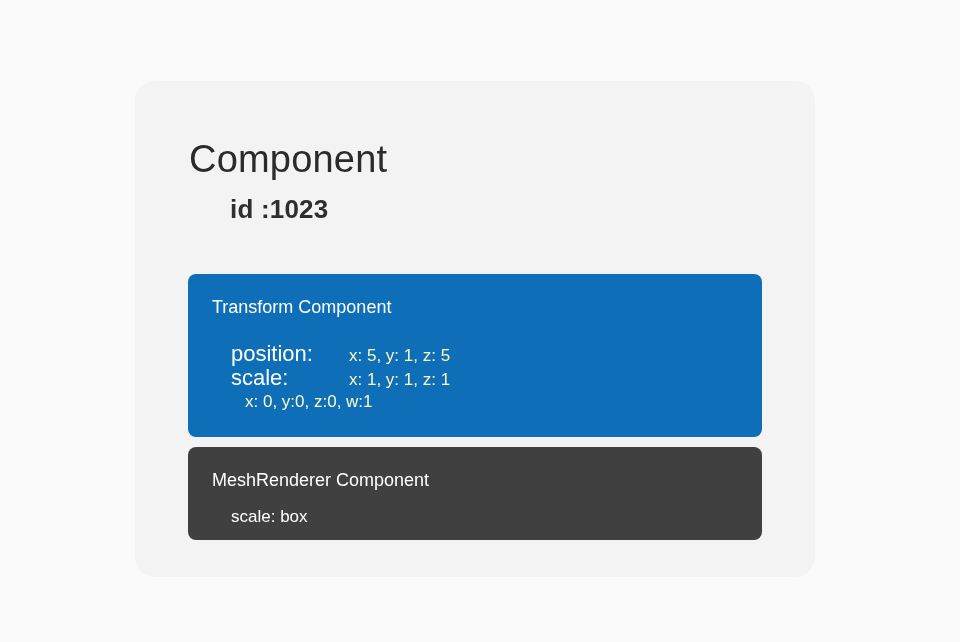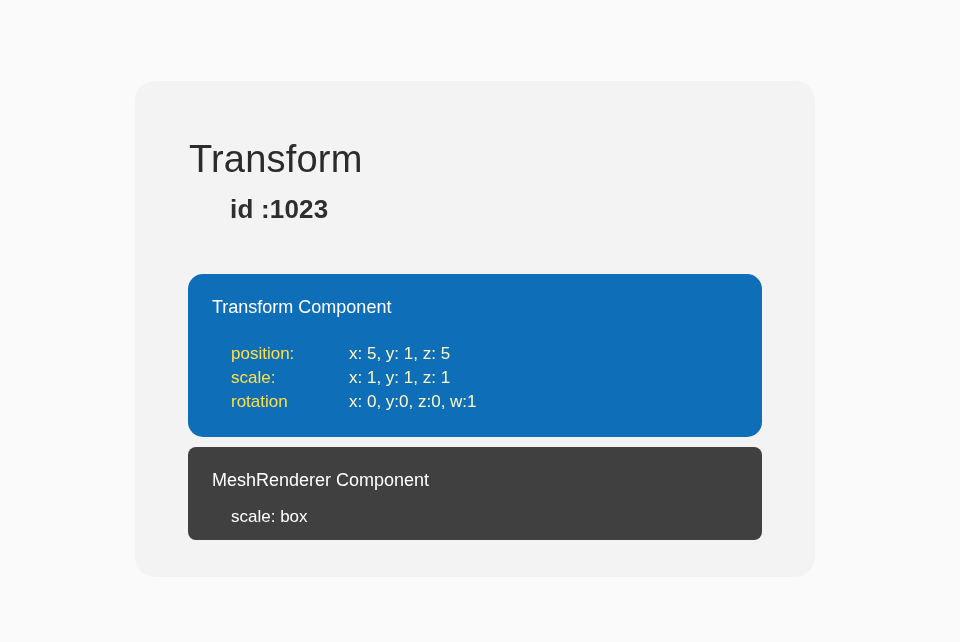--- a/index.html
+++ b/index.html
@@ -103,23 +103,23 @@
     display: flex;
     align-items: baseline;
     height: 24px;
     white-space: nowrap;
   }
 
   .prop-label {
     display: inline-block;
     width: 104px;          
     flex: 0 0 104px;
-    font-size: 17px;
+    font-size: 22px;
     line-height: 24px;
-    color: #fde047;
+    color: #ffffff;
   }
 
   .prop-value {
     font-size: 17px;
     line-height: 24px;
     color: #fef9c3;
     margin-left: 14px;
   }
 
   .prop-single {
@@ -129,37 +129,36 @@
     white-space: nowrap;
   }
 </style>
 </head>
 <body style="background: rgb(250, 250, 250);">
 
 <div id="canvas">
 
   <div class="entity-card" style="background: rgb(244, 243, 244);">
 
-    <div class="entity-title">Transform</div>
+    <div class="entity-title">Component</div>
 
     <div class="entity-id">id :1023</div>
 
-    <div class="component component-transform" style="background: rgb(14, 110, 184); color: rgb(255, 255, 255); border-radius: 15px;">
+    <div class="component component-transform" style="background: rgb(14, 110, 184); color: rgb(255, 255, 255);">
       <div class="component-title">Transform Component</div>
       <div class="component-props">
         <div class="prop-row">
           <span class="prop-label">position:</span>
           <span class="prop-value">x: 5, y: 1, z: 5</span>
         </div>
         <div class="prop-row">
           <span class="prop-label">scale:</span>
           <span class="prop-value">x: 1, y: 1, z: 1</span>
         </div>
         <div class="prop-row">
-          <span class="prop-label">rotation</span>
           <span class="prop-value">x: 0, y:0, z:0, w:1</span>
         </div>
       </div>
     </div>
 
     <div class="component component-mesh" style="background: #404040; color: rgb(255, 255, 255);">
       <div class="component-title">MeshRenderer Component</div>
       <div class="component-props">
         <div class="prop-row">
           <span class="prop-single">scale: box</span>

